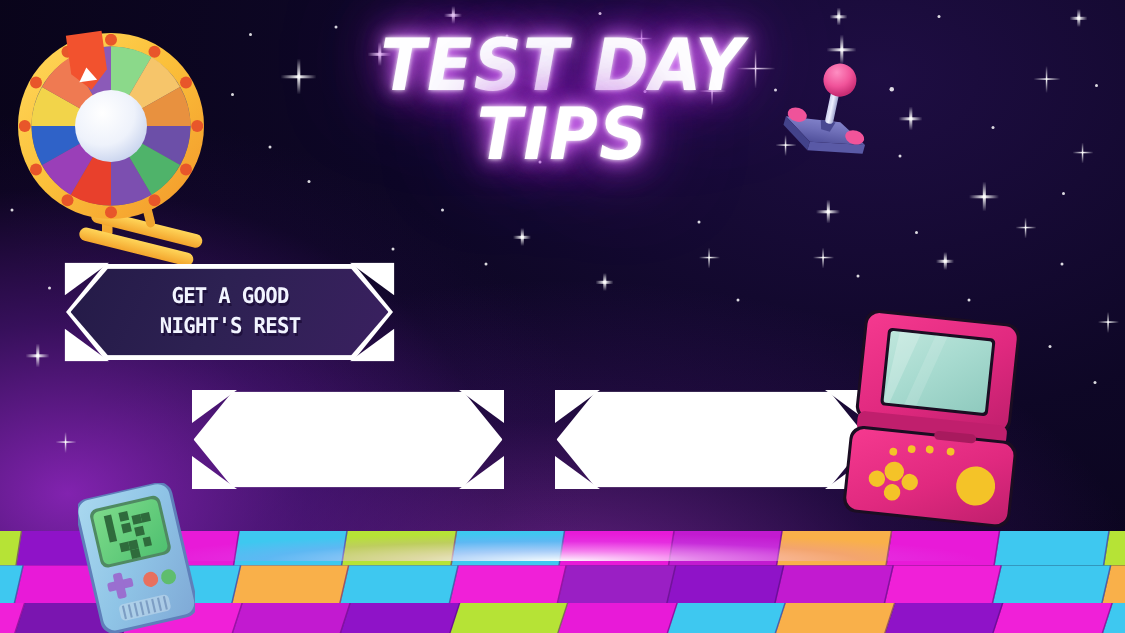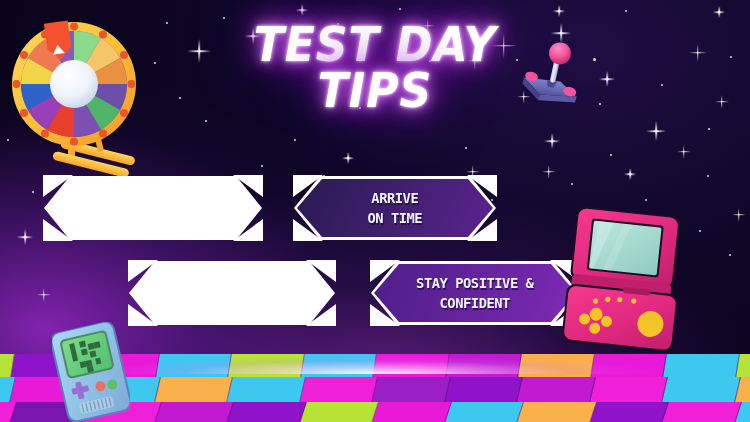--- a/index.html
+++ b/index.html
@@ -498,62 +498,47 @@
   </div>
 
   <div id="title-block">
     <div class="title-line" id="title-line-1">TEST DAY</div>
     <div class="title-line" id="title-line-2">TIPS</div>
   </div>
 
   <div class="tip tip-a" style="left:44px; top:176px; width:218px; height:64px;">
     <div class="tip-frame">
       <div class="tip-outer"></div>
-      <div class="corner tl"></div>
-      <div class="corner tr"></div>
-      <div class="corner bl"></div>
-      <div class="corner br"></div>
-    </div>
-  </div>
-
-  <div class="tip tip-b" style="left:294px; top:176px; width:202px; height:64px;">
-    <div class="tip-frame">
-      <div class="tip-outer"></div>
       <div class="tip-inner">
         <div class="tip-text" style="font-size:14.5px;">
-          <span class="l">ARRIVE</span>
-          <span class="l">ON TIME</span>
+          <span class="l">GET A GOOD</span>
+          <span class="l">NIGHT'S REST</span>
         </div>
       </div>
       <div class="corner tl"></div>
       <div class="corner tr"></div>
       <div class="corner bl"></div>
       <div class="corner br"></div>
     </div>
   </div>
+
 
   <div class="tip tip-c" style="left:129px; top:261px; width:206px; height:64px;">
     <div class="tip-frame">
       <div class="tip-outer"></div>
       <div class="corner tl"></div>
       <div class="corner tr"></div>
       <div class="corner bl"></div>
       <div class="corner br"></div>
     </div>
   </div>
 
   <div class="tip tip-d" style="left:371px; top:261px; width:208px; height:64px;">
     <div class="tip-frame">
       <div class="tip-outer"></div>
-      <div class="tip-inner">
-        <div class="tip-text" style="font-size:14.5px;">
-          <span class="l">STAY POSITIVE &amp;</span>
-          <span class="l">CONFIDENT</span>
-        </div>
-      </div>
       <div class="corner tl"></div>
       <div class="corner tr"></div>
       <div class="corner bl"></div>
       <div class="corner br"></div>
     </div>
   </div>
 
 </div>
 
 </body></html>

